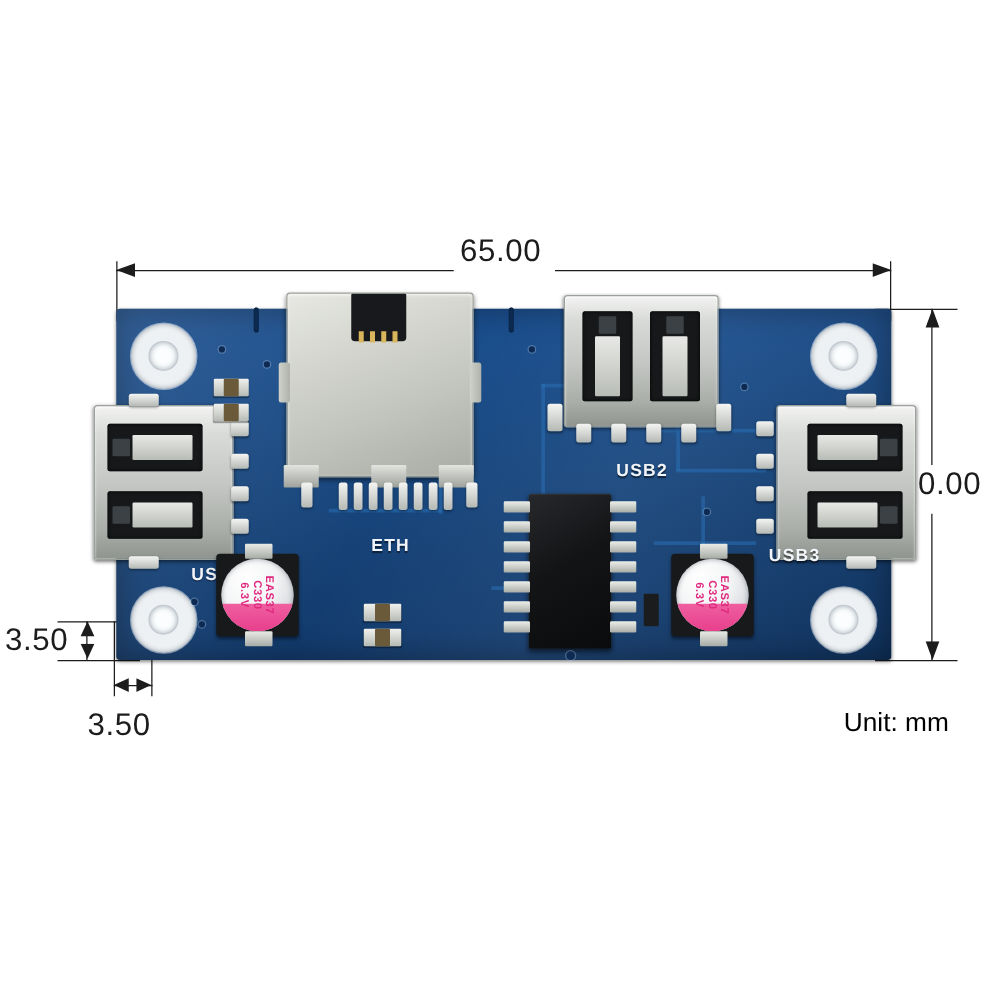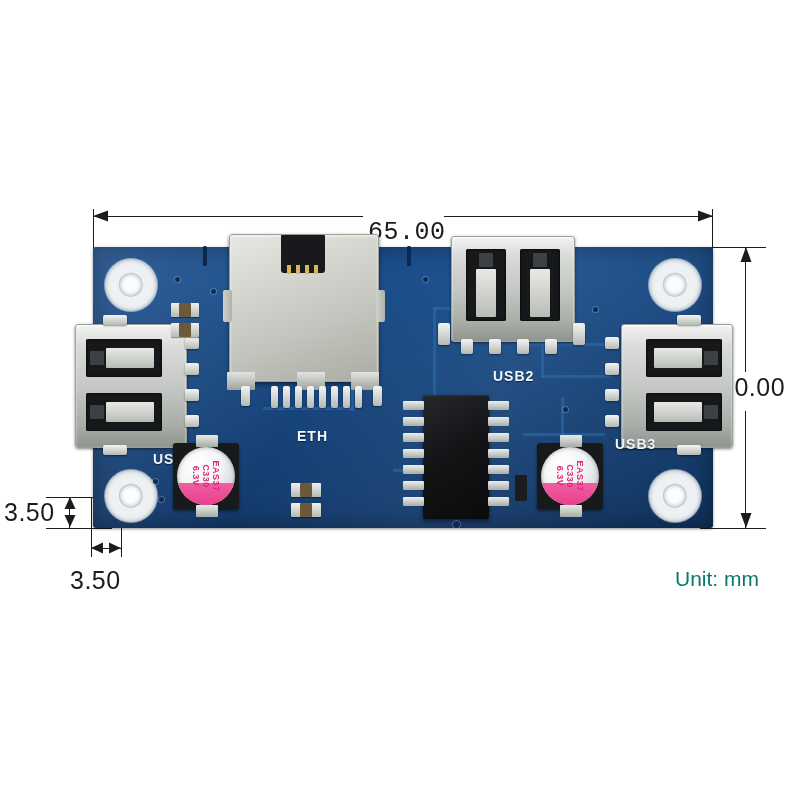--- a/index.html
+++ b/index.html
@@ -3,21 +3,21 @@
 <meta charset="utf-8">
 <style>
   html,body{margin:0;padding:0;background:#ffffff;}
   body{width:800px;height:800px;position:relative;overflow:hidden;
        font-family:"Liberation Sans","DejaVu Sans",sans-serif;}
   #stage{position:absolute;inset:0;width:800px;height:800px;}
 
   
   .dimtext{position:absolute;color:#1c1c1c;font-size:25px;letter-spacing:.5px;
            white-space:nowrap;line-height:1;}
-  .unittext{position:absolute;color:#0f766e;font-size:21px;white-space:nowrap;line-height:1;}
+  .unittext{position:absolute;color:#000000;font-size:21px;white-space:nowrap;line-height:1;}
   .ext{position:absolute;background:#1c1c1c;}
   .vext{width:1.4px;}
   .hext{height:1.4px;}
 
   
   .board{position:absolute;background:
       linear-gradient(180deg,#1b4f8f 0%,#18477f 45%,#123a6c 100%);
       border-radius:3px;
       box-shadow:inset 0 0 26px rgba(0,0,0,.38), 0 1px 3px rgba(0,0,0,.45);}
   .boardsheen{position:absolute;inset:0;border-radius:3px;
@@ -97,21 +97,21 @@
   <div class="ext vext" style="left:93px;top:209px;height:48px;"></div>
   <div class="ext vext" style="left:712px;top:209px;height:48px;"></div>
   <div class="ext hext" style="left:93px;top:215.5px;width:270px;"></div>
   <div class="ext hext" style="left:444px;top:215.5px;width:269px;"></div>
   <svg style="position:absolute;left:93px;top:209px;" width="16" height="14">
     <polygon points="0,7 15,1.5 15,12.5" fill="#1c1c1c"></polygon>
   </svg>
   <svg style="position:absolute;left:698px;top:209px;" width="16" height="14">
     <polygon points="15,7 0,1.5 0,12.5" fill="#1c1c1c"></polygon>
   </svg>
-  <div class="dimtext" style="left:368px;top:220px;font-family:Liberation Mono, monospace;">65.00</div>
+  <div class="dimtext" style="left:368px;top:189px;">65.00</div>
 
   <div class="ext hext" style="left:700px;top:246.5px;width:66px;"></div>
   <div class="ext hext" style="left:700px;top:527.5px;width:66px;"></div>
   <div class="ext vext" style="left:745px;top:247px;height:125px;"></div>
   <div class="ext vext" style="left:745px;top:411px;height:117px;"></div>
   <svg style="position:absolute;left:738.5px;top:247px;" width="14" height="16">
     <polygon points="7,0 1.5,15 12.5,15" fill="#1c1c1c"></polygon>
   </svg>
   <svg style="position:absolute;left:738.5px;top:513px;" width="14" height="16">
     <polygon points="7,15 1.5,0 12.5,0" fill="#1c1c1c"></polygon>

